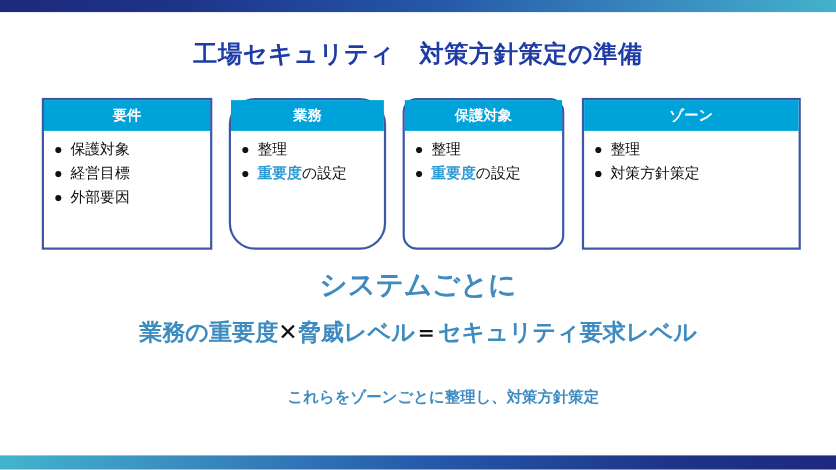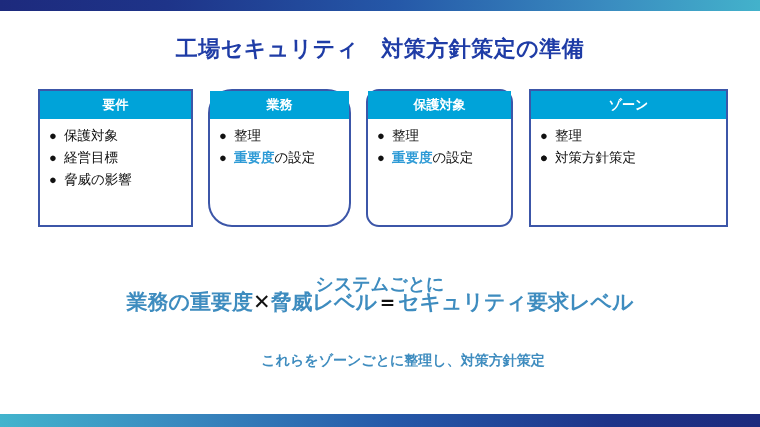--- a/index.html
+++ b/index.html
@@ -121,22 +121,22 @@
   .formula {
     position: absolute;
     left: 0;
     width: 760px;
     text-align: center;
     color: #3e8cbf;
     font-weight: bold;
     white-space: nowrap;
   }
   .formula-line1 {
-    top: 272px;
-    font-size: 18px;
+    top: 242px;
+    font-size: 25px;
   }
   .formula-line2 {
     top: 288px;
     font-size: 21px;
     text-align: center;
   }
   .formula-line3 {
     top: 352px;
     font-size: 14px;
     margin-left: 23px;
@@ -161,21 +161,21 @@
       <div class="card-header">要件</div>
       <div class="card-body">
         <ul class="card-list">
           <li>
             <span class="bullet">●</span><span>保護対象</span>
           </li>
           <li>
             <span class="bullet">●</span><span>経営目標</span>
           </li>
           <li>
-            <span class="bullet">●</span><span>脅威の影響</span>
+            <span class="bullet">●</span><span>外部要因</span>
           </li>
         </ul>
       </div>
     </div>
 
     <div class="card card-1">
       <div class="card-header">業務</div>
       <div class="card-body">
         <ul class="card-list">
           <li>

